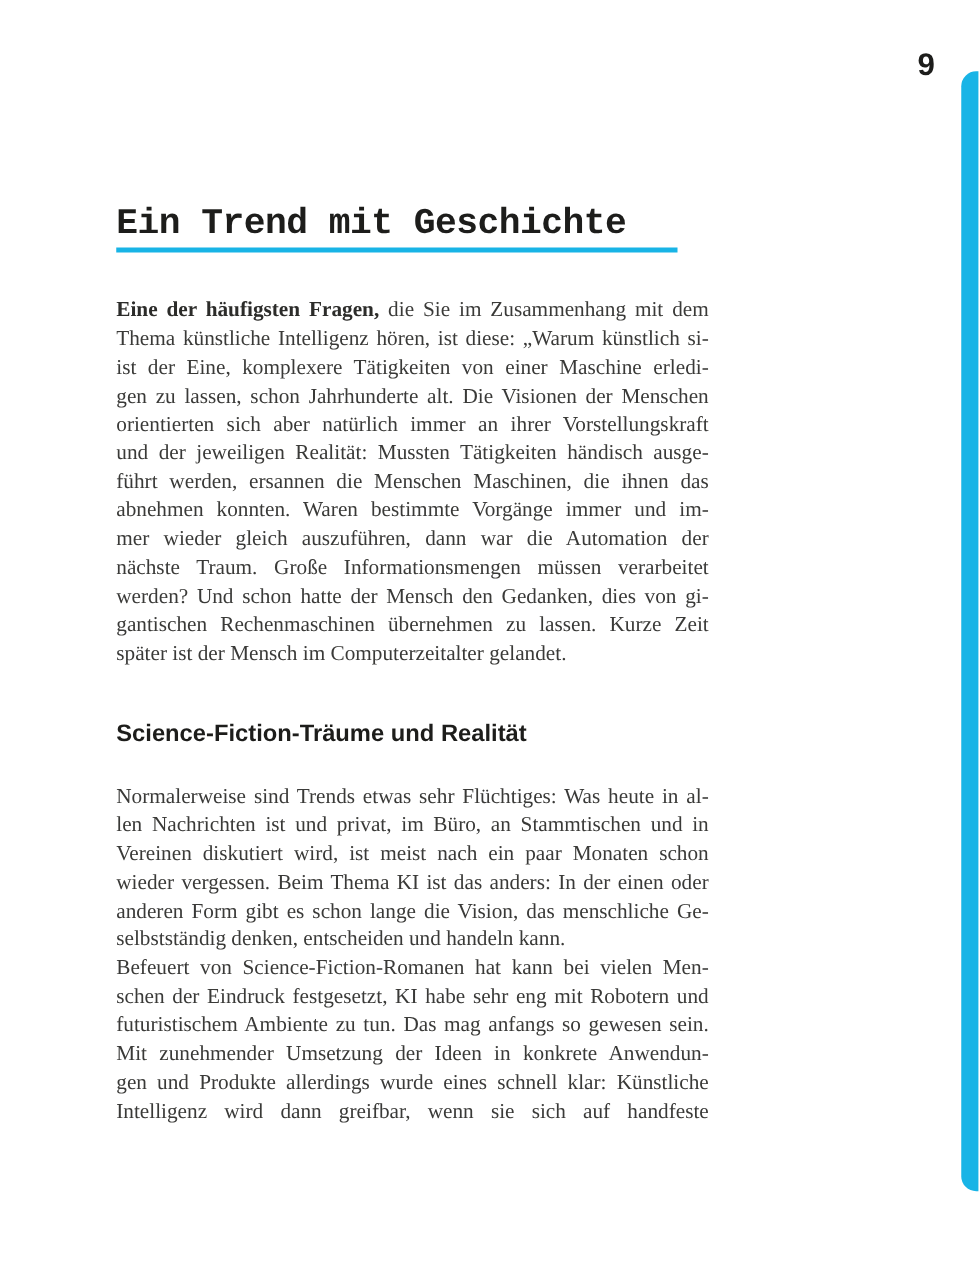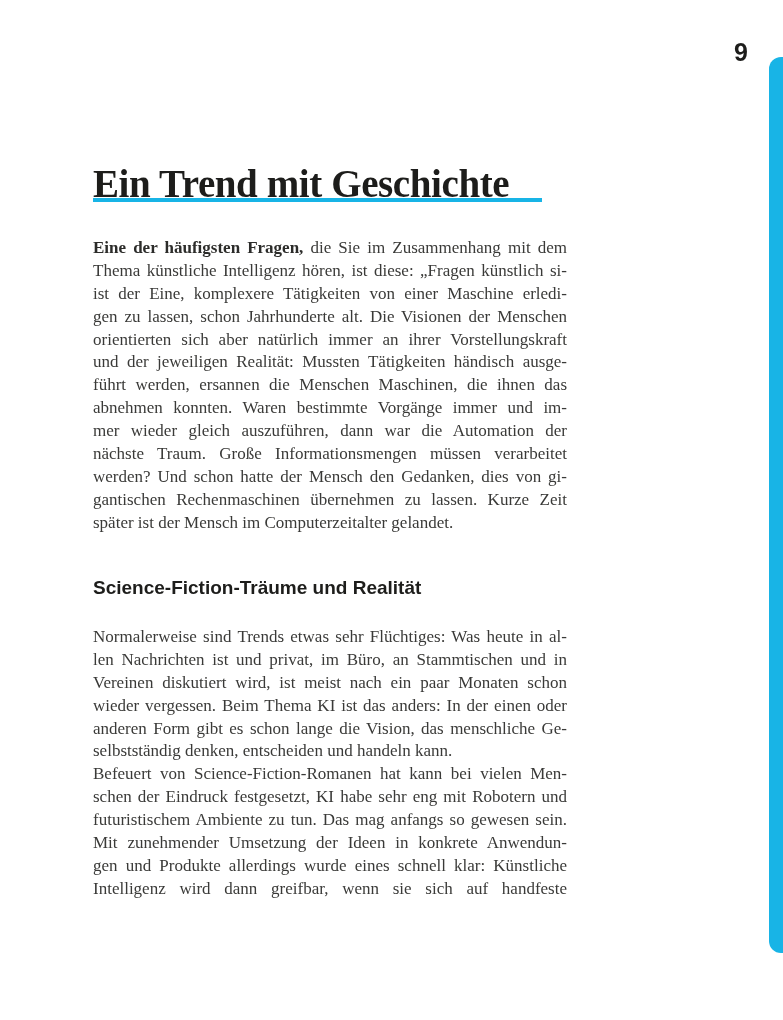--- a/index.html
+++ b/index.html
@@ -38,22 +38,22 @@
     position: absolute;
     left: 93px;
     top: 0;
     width: 474px;
   }
   .chapter-title {
     position: absolute;
     top: 164px;
     left: 0;
     margin: 0;
-    font-family: Liberation Serif, serif;
-    font-size: 39px;
+    font-family: Liberation Mono, monospace;
+    font-size: 29px;
     font-weight: 700;
     letter-spacing: -0.4px;
     line-height: 1;
     color: #1d1d1b;
     white-space: nowrap;
   }
   .title-rule {
     position: absolute;
     top: 198px;
     left: 0;
@@ -110,21 +110,21 @@
   <div class="side-bar"></div>
 
   <div class="content">
 
     <h1 class="chapter-title">Ein Trend mit Geschichte</h1>
 
     <div class="title-rule"></div>
 
     <div class="body-block intro-block para">
         <div class="line"><strong>Eine der häufigsten Fragen,</strong> die Sie im Zusammenhang mit dem</div>
-        <div class="line">Thema künstliche Intelligenz hören, ist diese: „Fragen künstlich si-</div>
+        <div class="line">Thema künstliche Intelligenz hören, ist diese: „Warum künstlich si-</div>
         <div class="line">ist der Eine, komplexere Tätigkeiten von einer Maschine erledi-</div>
         <div class="line">gen zu lassen, schon Jahrhunderte alt. Die Visionen der Menschen</div>
         <div class="line">orientierten sich aber natürlich immer an ihrer Vorstellungskraft</div>
         <div class="line">und der jeweiligen Realität: Mussten Tätigkeiten händisch ausge-</div>
         <div class="line">führt werden, ersannen die Menschen Maschinen, die ihnen das</div>
         <div class="line">abnehmen konnten. Waren bestimmte Vorgänge immer und im-</div>
         <div class="line">mer wieder gleich auszuführen, dann war die Automation der</div>
         <div class="line">nächste Traum. Große Informationsmengen müssen verarbeitet</div>
         <div class="line">werden? Und schon hatte der Mensch den Gedanken, dies von gi-</div>
         <div class="line">gantischen Rechenmaschinen übernehmen zu lassen. Kurze Zeit</div>

